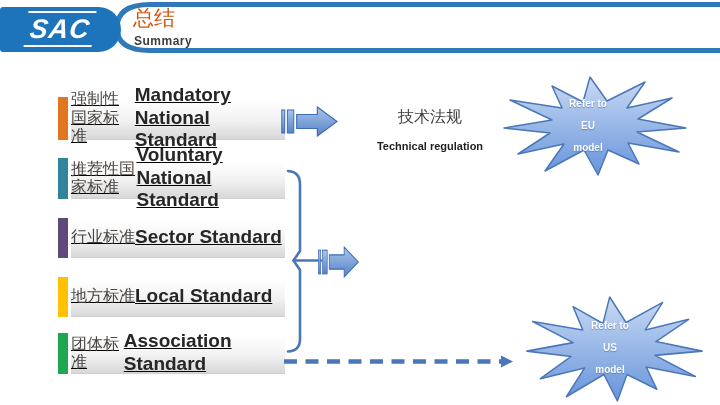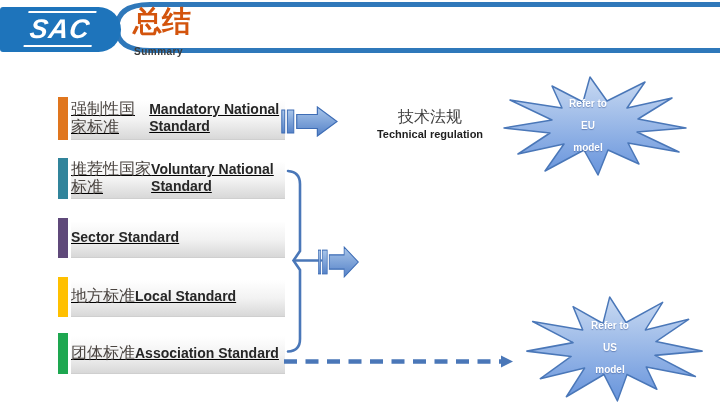--- a/index.html
+++ b/index.html
@@ -11,35 +11,35 @@
   
   #logo{
     left:0;top:7px;width:121px;height:45px;background:#1E74BB;
     border-radius:4px 30px 30px 4px;display:flex;align-items:center;justify-content:center;
   }
   #logo span{
     color:#fff;font-weight:bold;font-style:italic;font-size:27px;letter-spacing:1px;
     transform:skewX(-8deg);border-top:2px solid #fff;border-bottom:2px solid #fff;
     padding:0 4px;line-height:1.2;
   }
-  #title-zh{left:133px;top:6px;font-size:29px;font-weight:bold;color:#D3540D;line-height:1.1;}
-  #title-en{left:134px;top:46px;font-size:10px;font-weight:600;color:#3C3C3C;letter-spacing:0.5px;}
+  #title-zh{left:133px;top:6px;font-size:21px;font-weight:normal;color:#D3540D;line-height:1.1;}
+  #title-en{left:134px;top:34px;font-size:12px;font-weight:600;color:#3C3C3C;letter-spacing:0.5px;}
   
   .std-row{display:flex;align-items:stretch;}
   .std-bar{width:10px;flex:0 0 10px;margin-right:3px;}
   .std-body{
     flex:1;background:linear-gradient(#ffffff 8%,#f2f2f2 55%,#d8d8d8 100%);
     display:flex;align-items:center;justify-content:flex-start;
     border-bottom:1px solid #cfcfcf;
     text-decoration:underline;
   }
   .std-zh{font-size:16px;color:#4A4440;line-height:1.15;}
-  .std-en{font-size:14px;font-weight:bold;color:#262626;line-height:1.2;}
+  .std-en{font-size:19px;font-weight:bold;color:#262626;line-height:1.2;}
   
-  .result{display:flex;flex-direction:column;align-items:center;text-align:center;}
+  .result{display:flex;flex-direction:column;align-items:center;text-align:center;gap:12px;}
   .res-zh{font-size:16px;color:#3F3F3F;line-height:1.25;}
   .res-en{font-size:11px;font-weight:bold;color:#1F1F1F;line-height:1.3;}
   
   .star-text{display:flex;flex-direction:column;align-items:center;text-align:center;
     color:#ffffff;font-weight:bold;font-size:10px;line-height:22px;text-shadow:0 1px 1px rgba(60,90,150,.55);}
 </style>
 </head>
 <body>
 
 <div id="slide">
@@ -67,20 +67,21 @@
     <div class="std-bar" style="background: rgb(49, 132, 155);"></div>
     <div class="std-body">
       <div class="std-zh">推荐性国家标准</div>
       <div class="std-en">Voluntary National Standard</div>
     </div>
   </div>
 
   <div class="abs std-row" style="left:58px;top:218px;width:227px;height:40px">
     <div class="std-bar" style="background: rgb(95, 73, 122);"></div>
     <div class="std-body">
+      <div class="std-zh">行业标准</div>
       <div class="std-en">Sector Standard</div>
     </div>
   </div>
 
   <div class="abs std-row" style="left:58px;top:333px;width:227px;height:41px">
     <div class="std-bar" style="background: rgb(30, 167, 80);"></div>
     <div class="std-body">
       <div class="std-zh">团体标准</div>
       <div class="std-en">Association Standard</div>
     </div>

